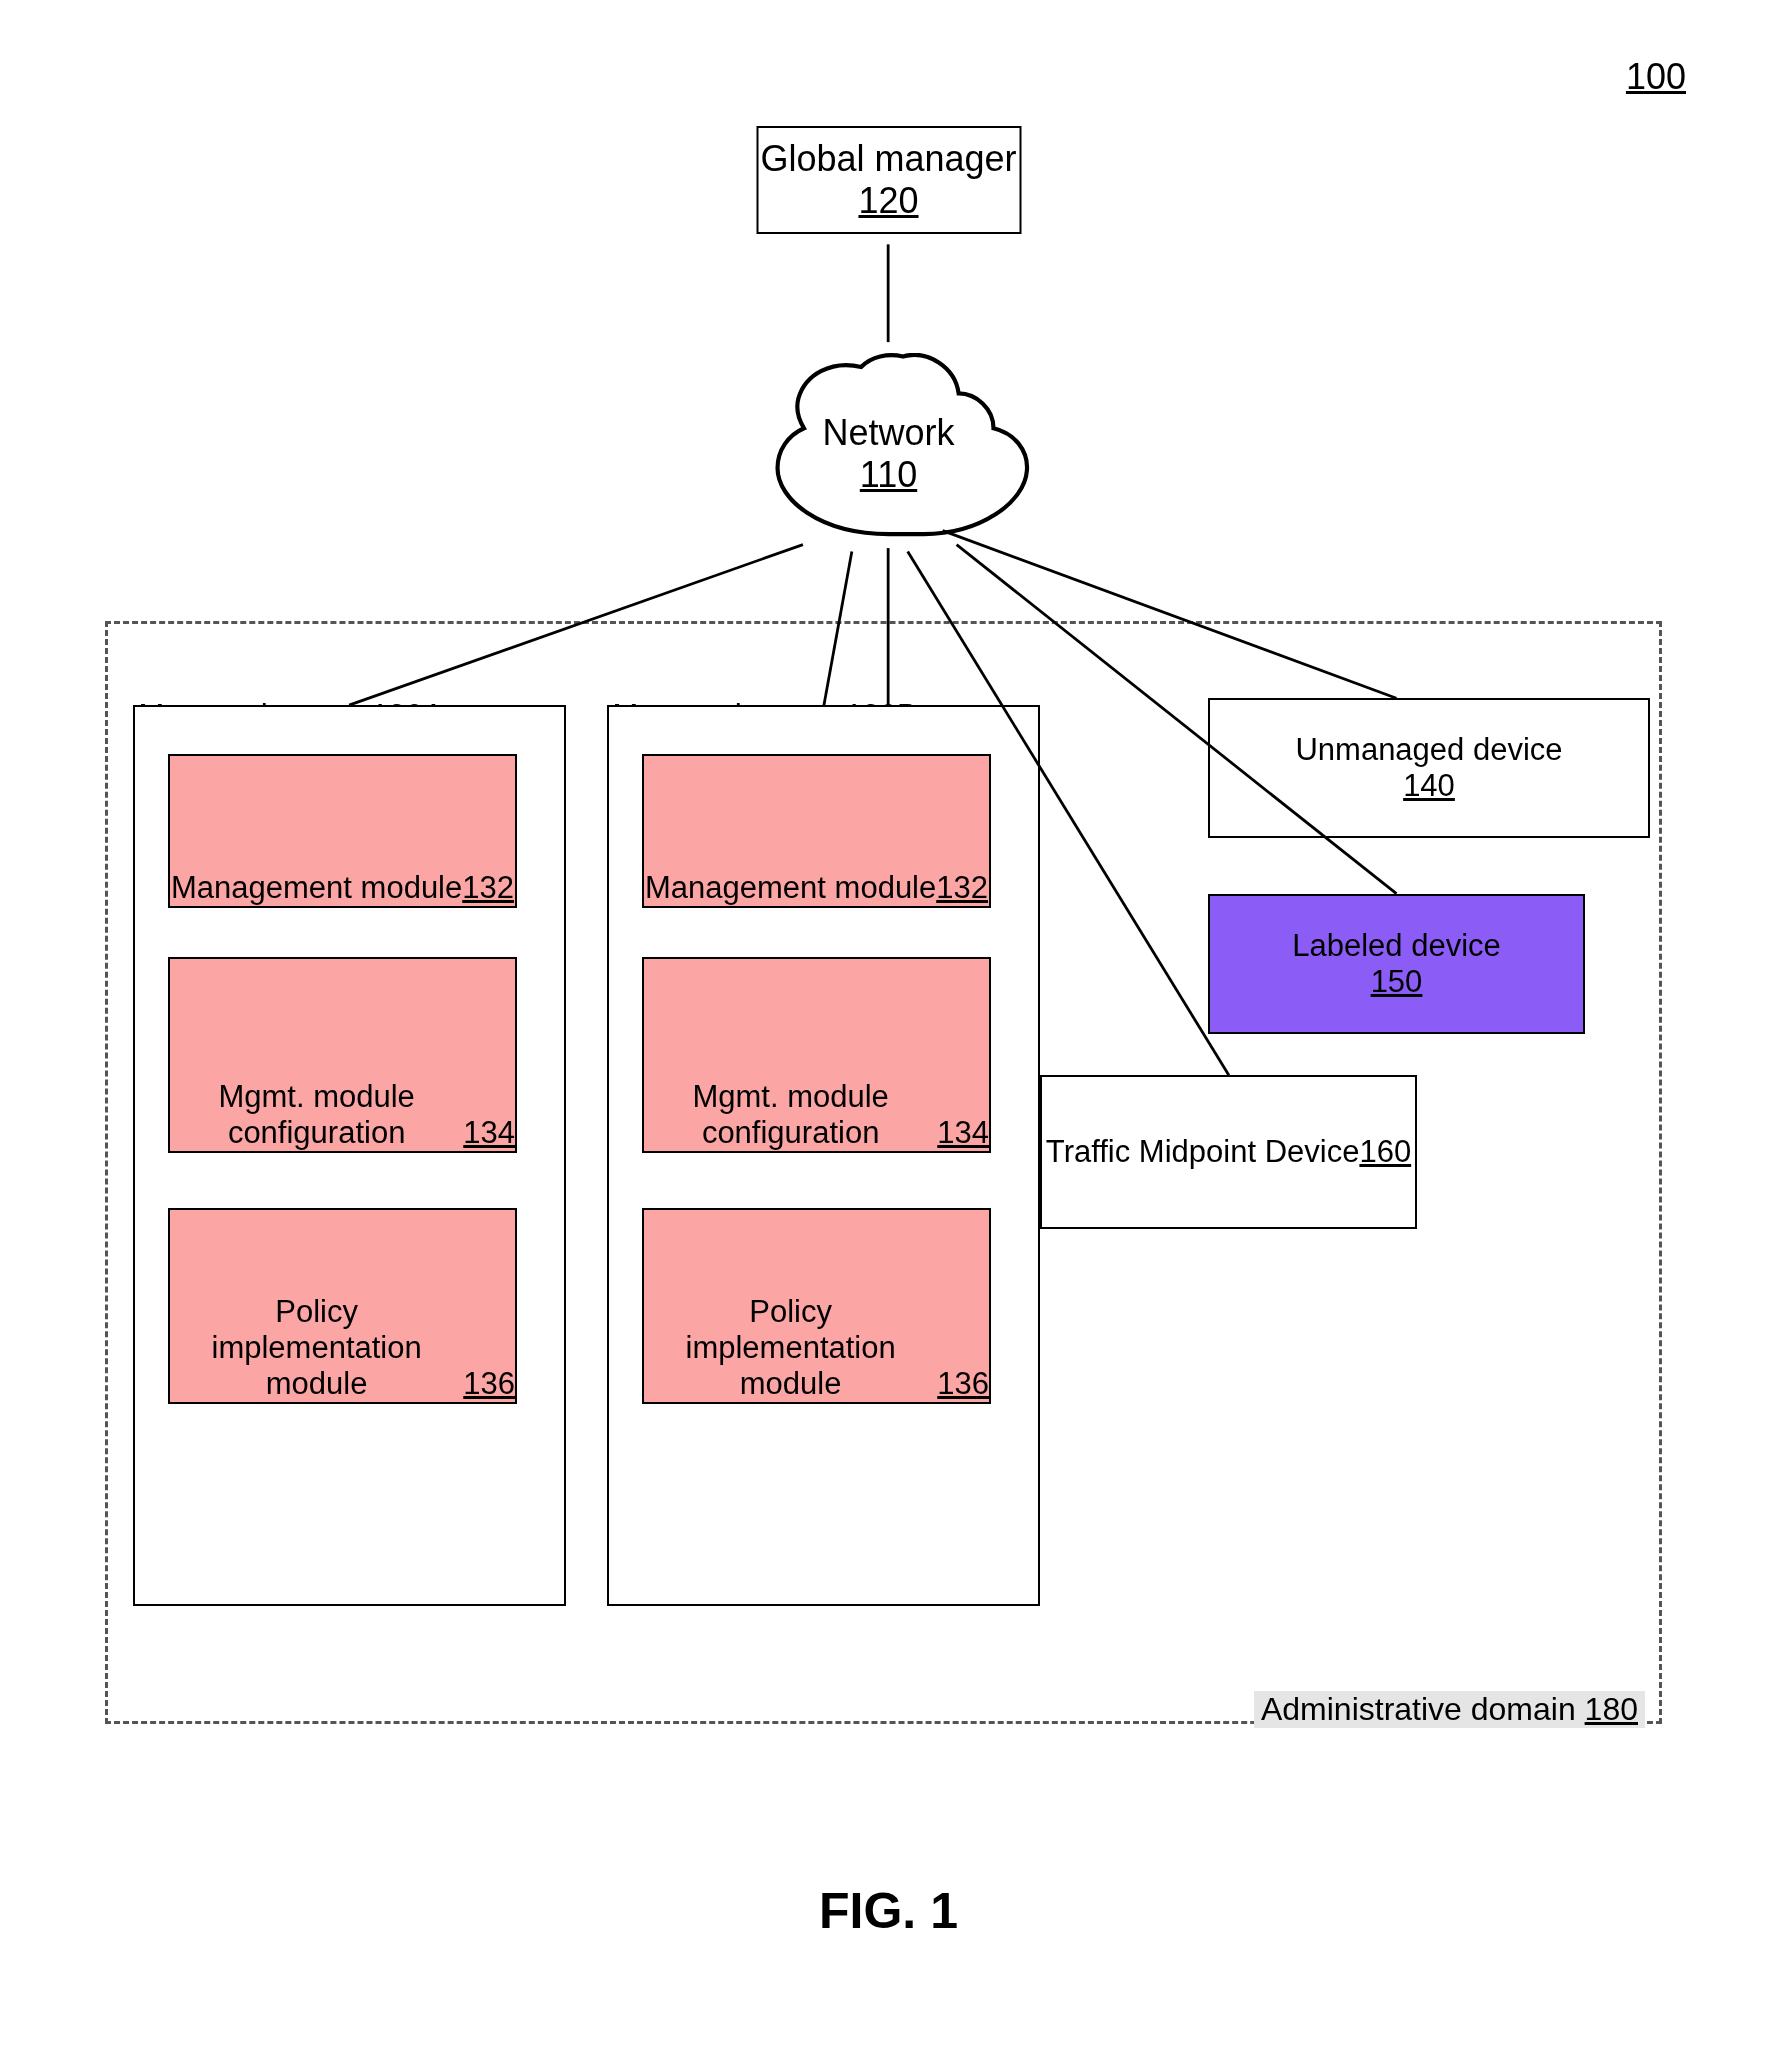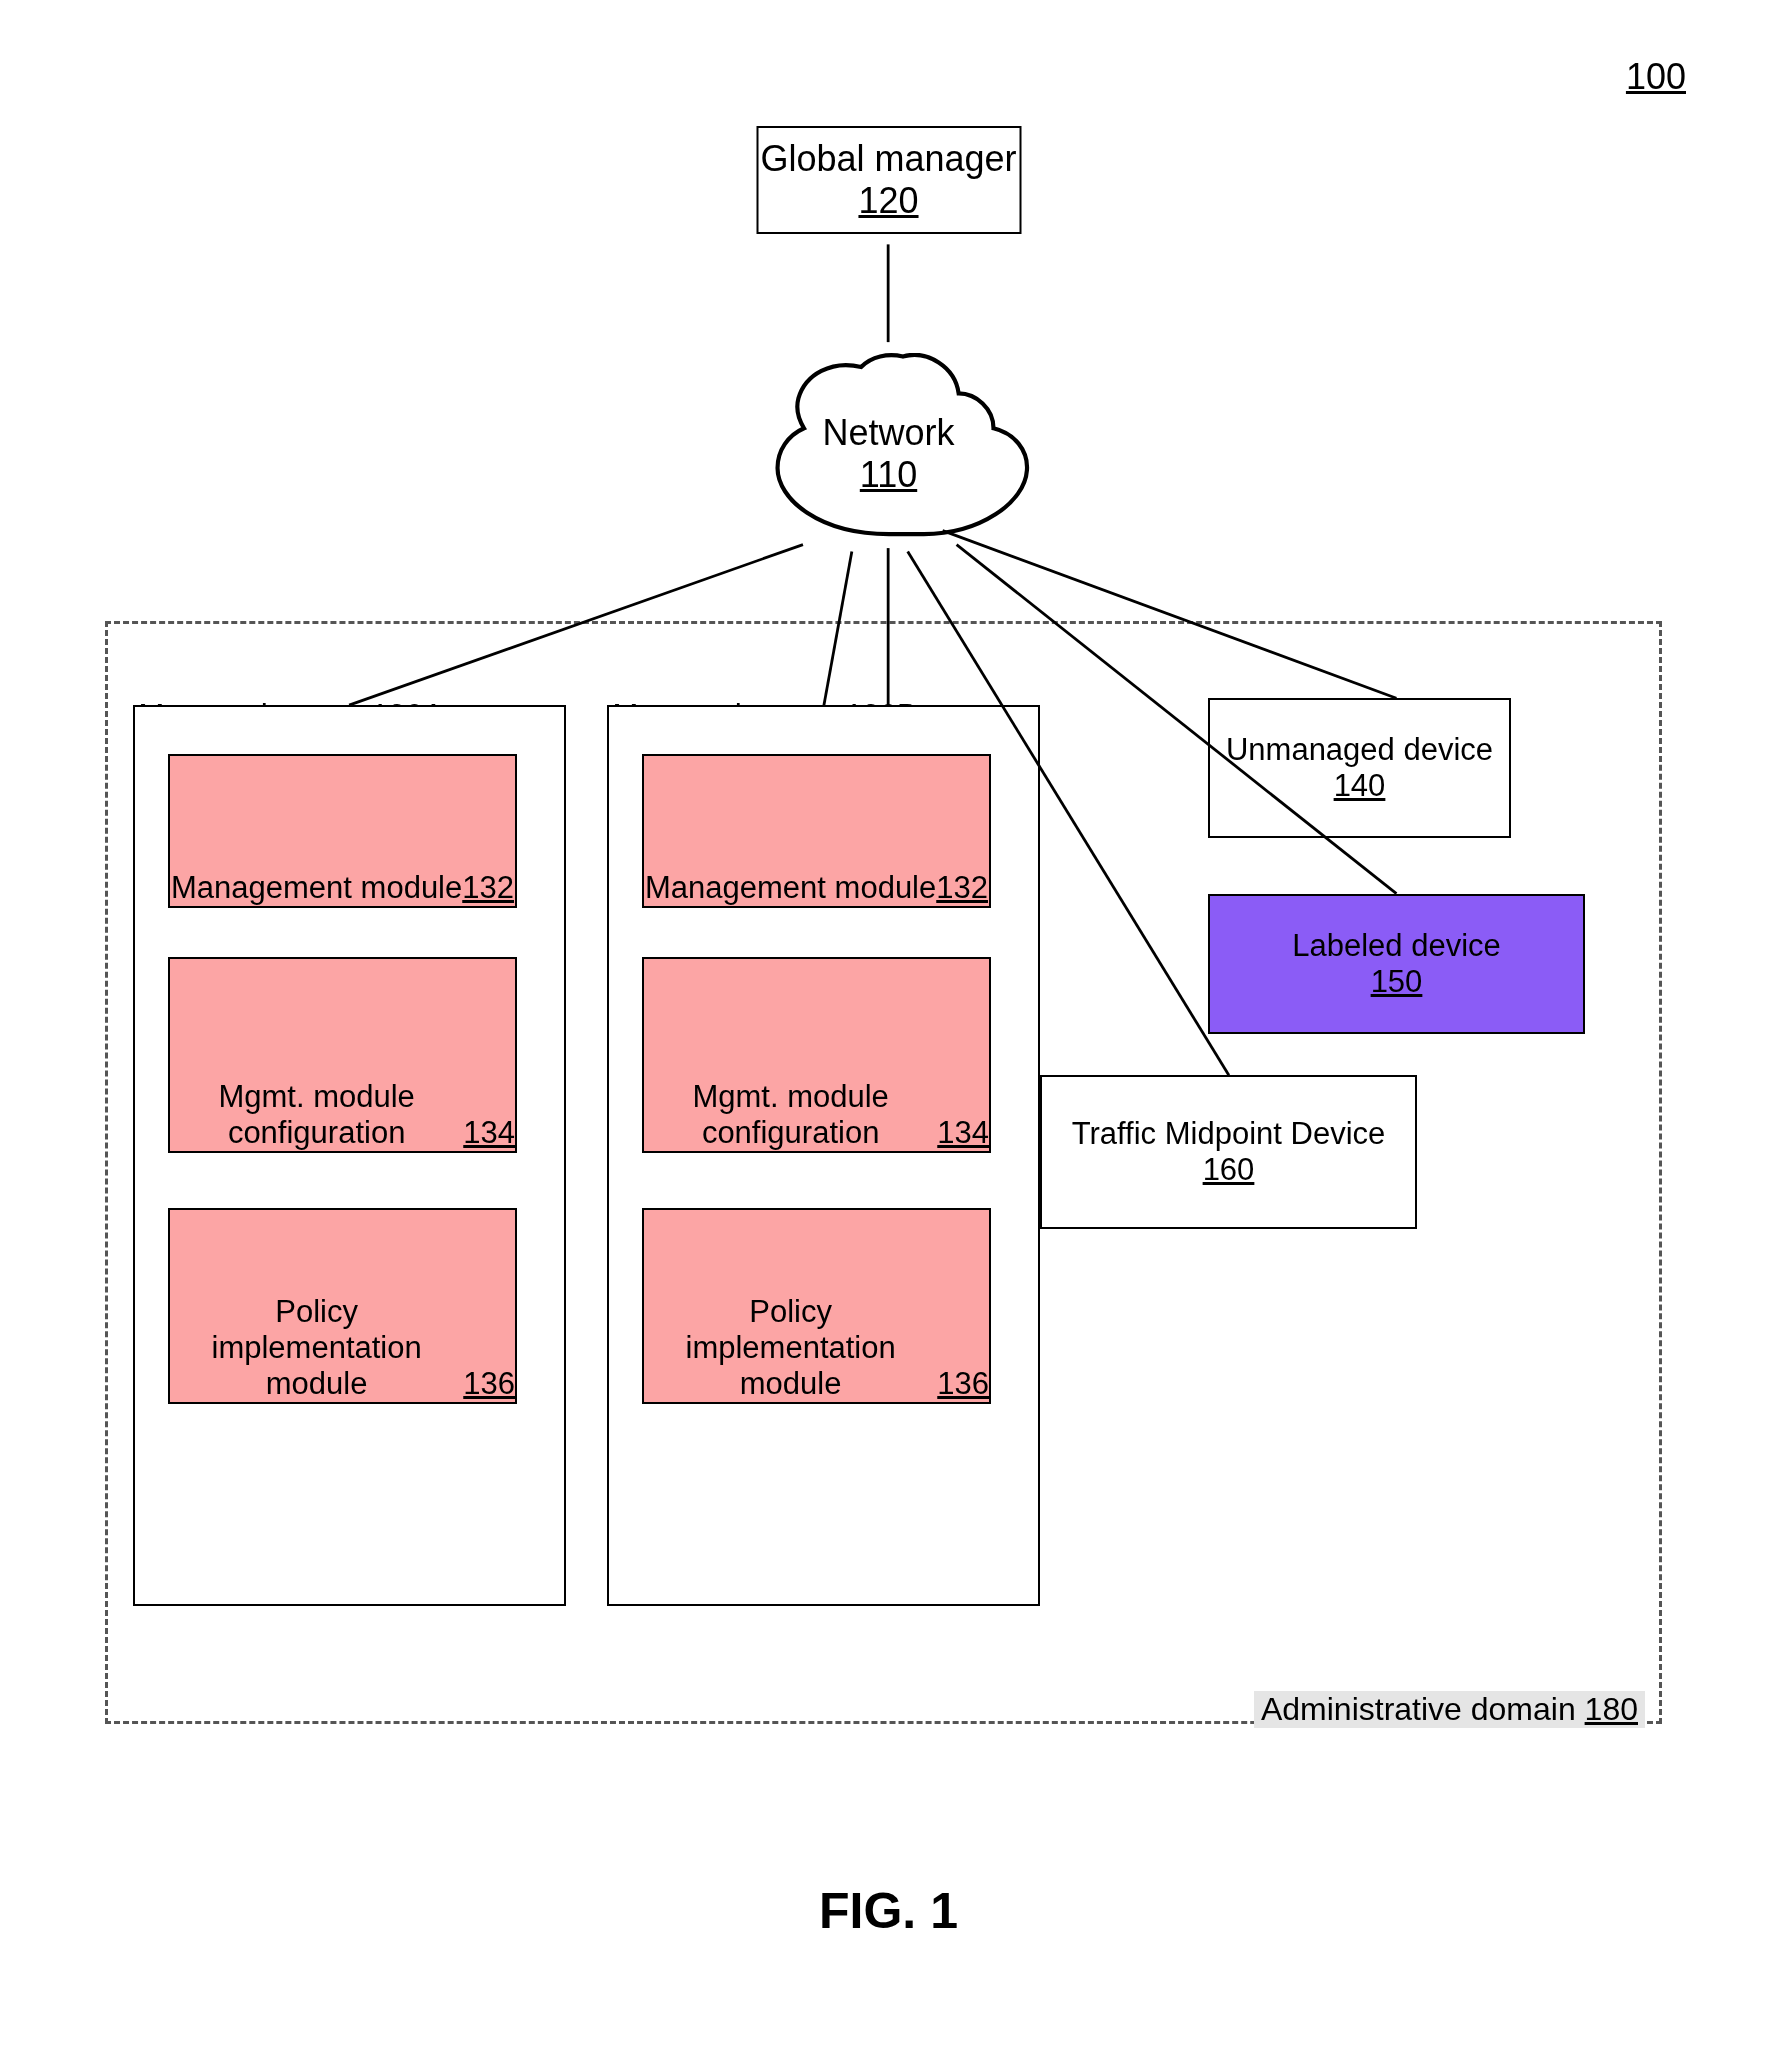--- a/index.html
+++ b/index.html
@@ -212,21 +212,21 @@
       left: 642px;
       width: 349px;
       height: 196px;
     }
 
     
     .unmanaged-device-box {
       position: absolute;
       top: 698px;
       left: 1208px;
-      width: 303px;
+      width: 442px;
       height: 140px;
       border: 2.8px solid #000;
       background: #fff;
       display: flex;
       flex-direction: column;
       align-items: center;
       justify-content: center;
       text-align: center;
     }
     .unmanaged-device-box .label { font-size: 31px; }
@@ -253,21 +253,21 @@
     
     .traffic-midpoint-box {
       position: absolute;
       top: 1075px;
       left: 1040px;
       width: 377px;
       height: 154px;
       border: 2.8px solid #000;
       background: #fff;
       display: flex;
-      flex-direction: column;
+      flex-direction: row;
       align-items: center;
       justify-content: center;
       text-align: center;
     }
     .traffic-midpoint-box .label { font-size: 31px; }
     .traffic-midpoint-box .ref { font-size: 31px; text-decoration: underline; }
 
     
     .lines-svg {
       position: absolute;

